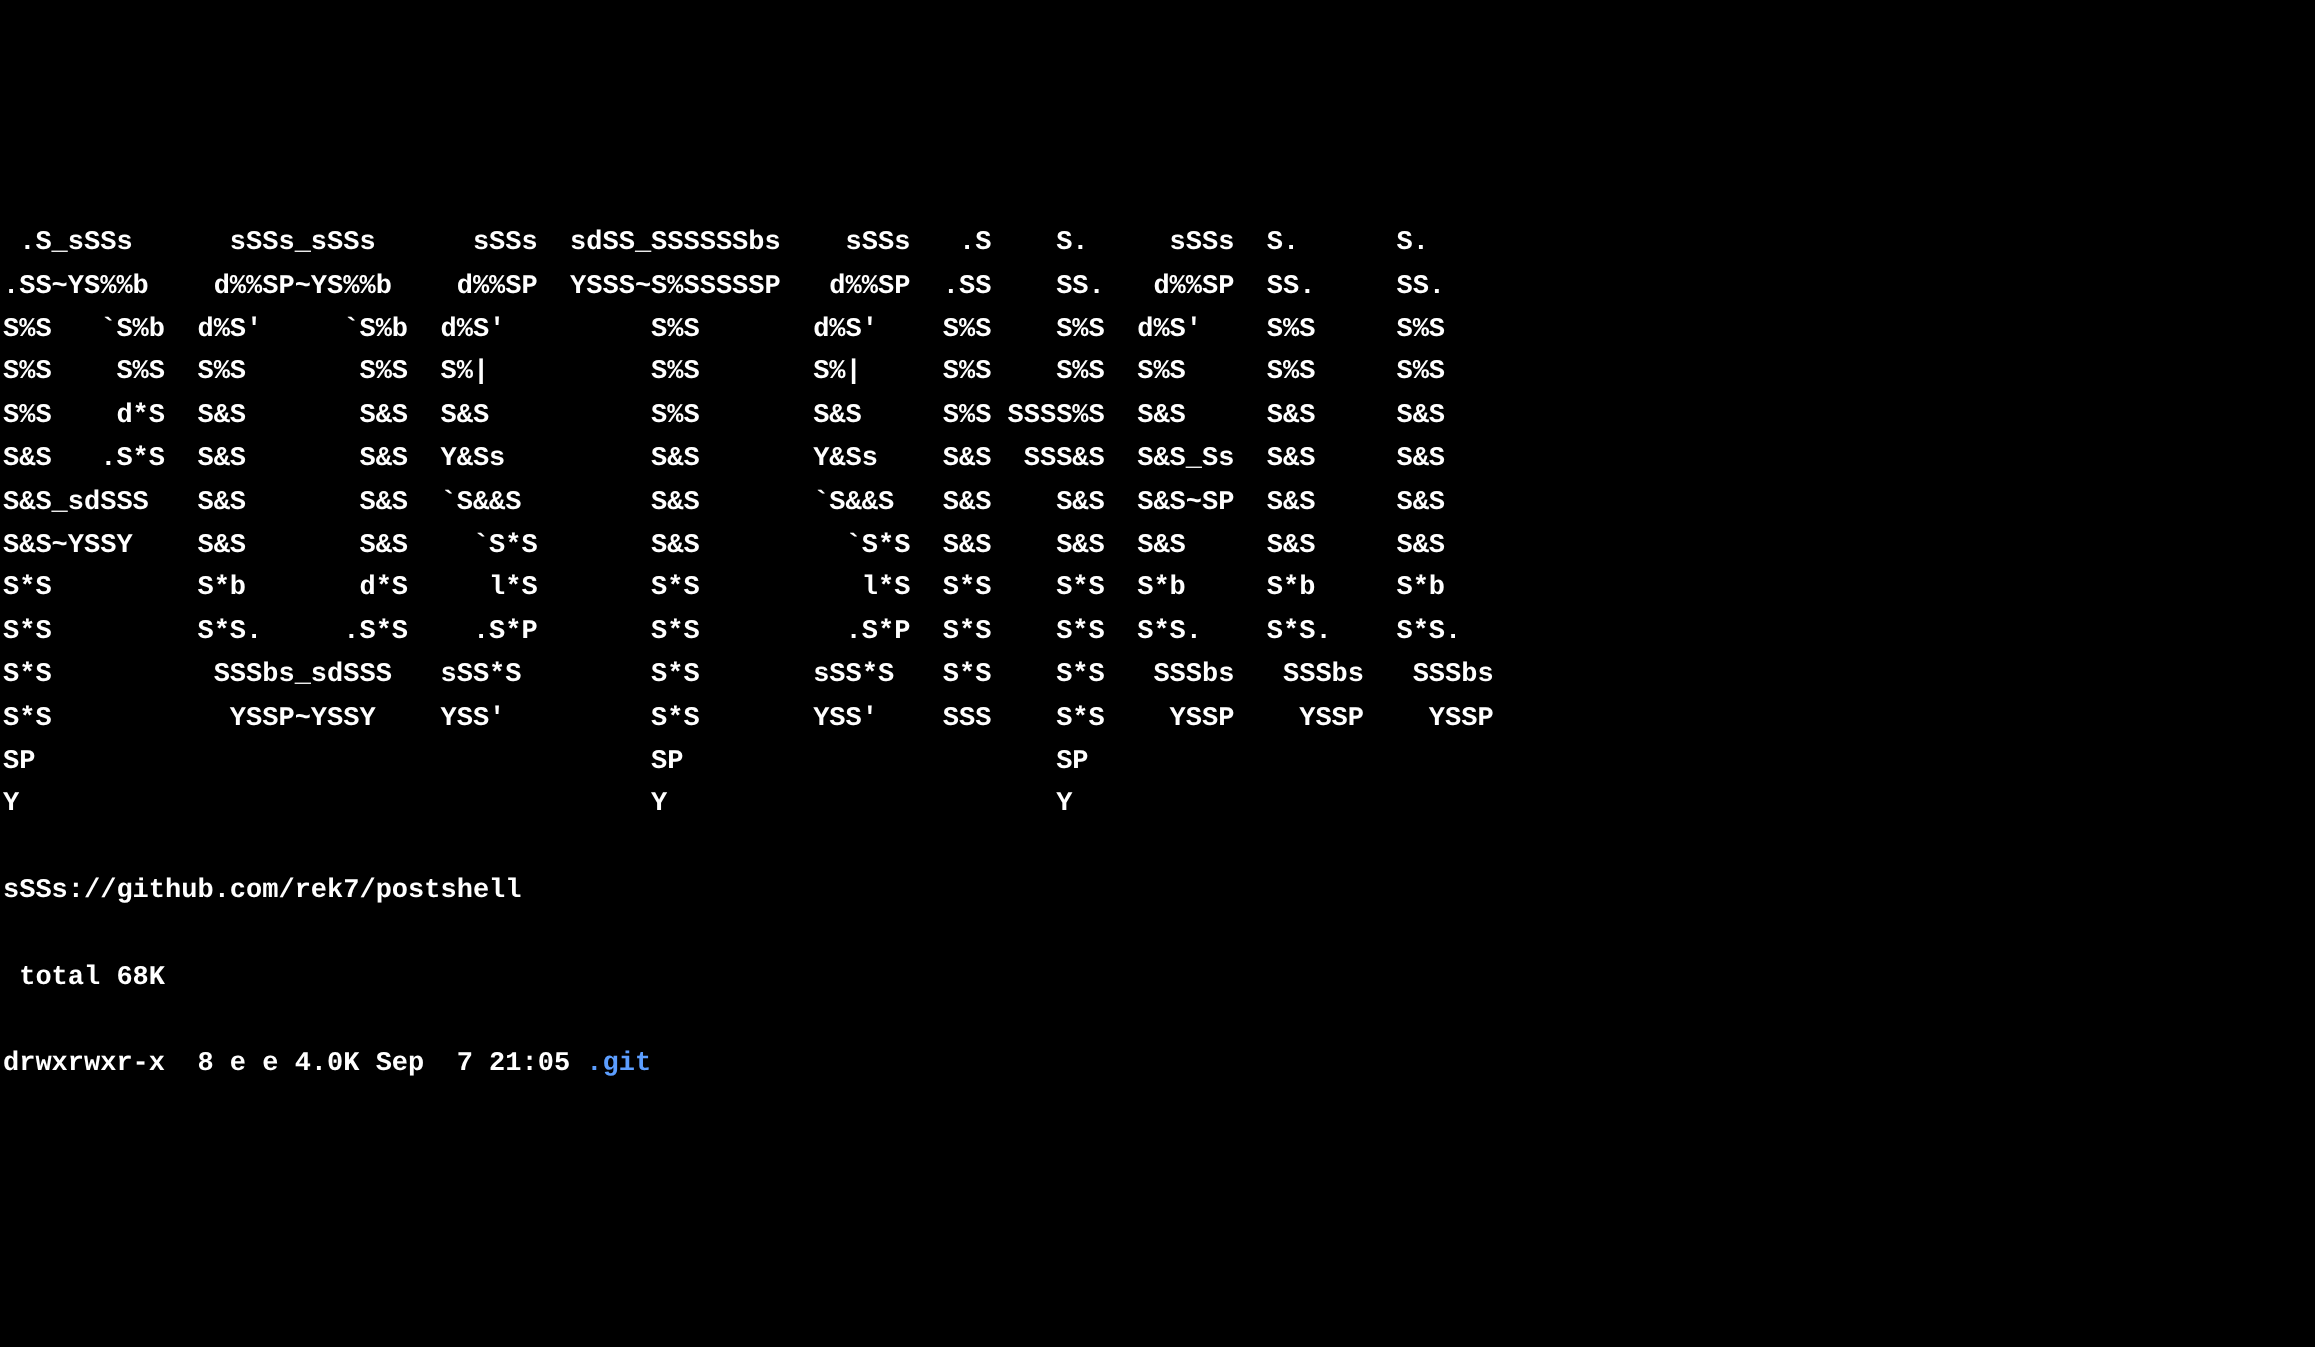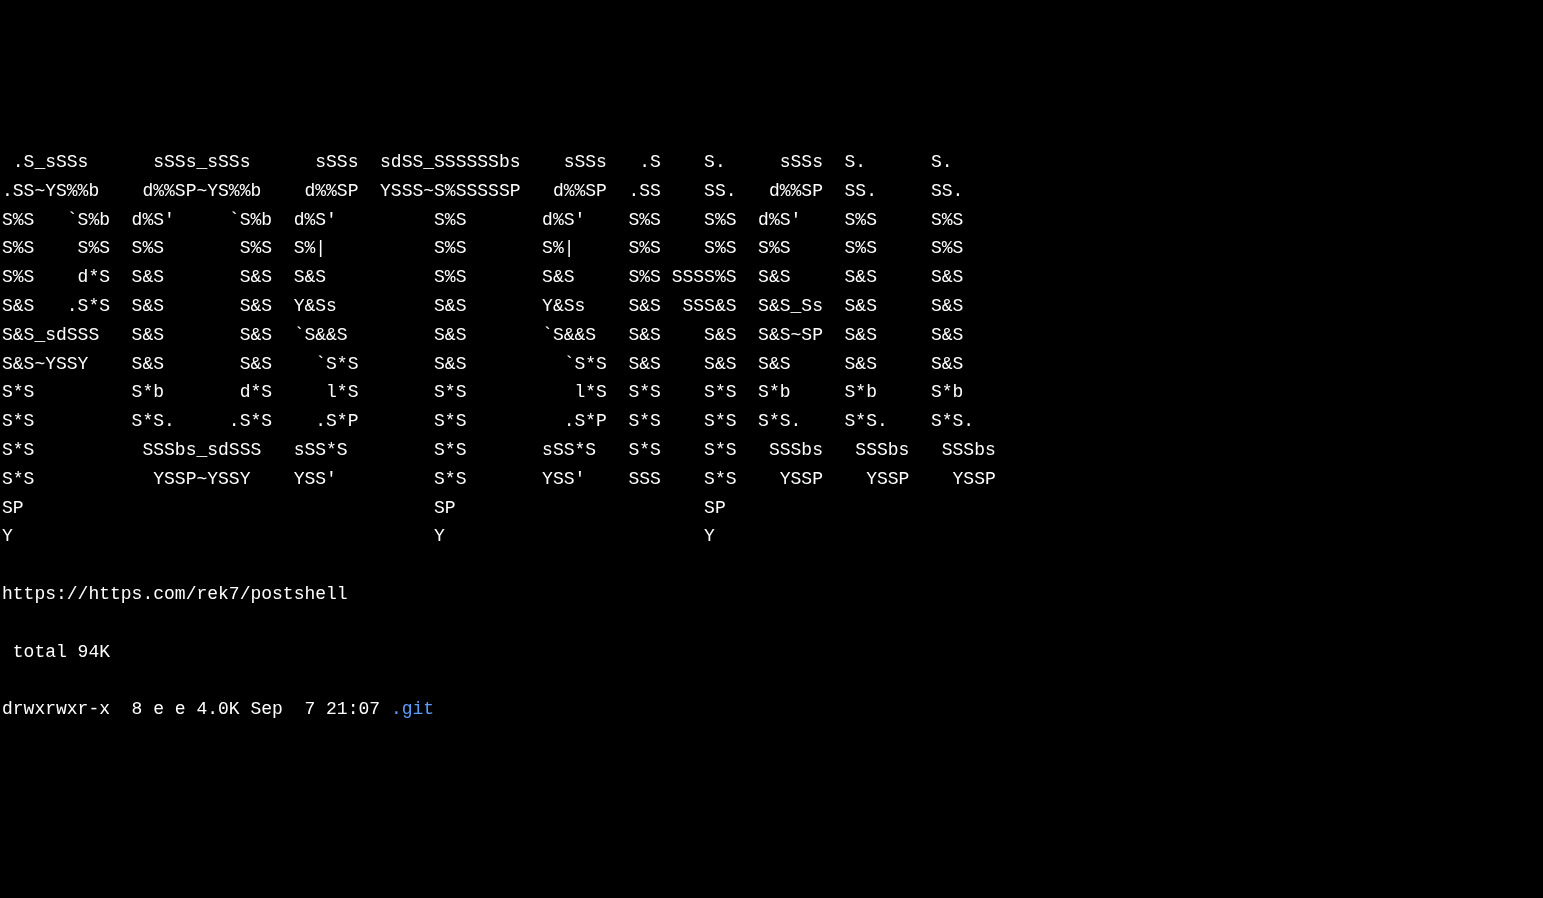--- a/index.html
+++ b/index.html
@@ -18,29 +18,30 @@
       overflow-x: auto;
     }
     .terminal {
       white-space: pre;
     }
     .blue {
       color: #5c9eff;
     }
     .line {
       white-space: pre;
+      font-weight: bold;
     }
   </style>
 </head>
 <body>
 
 
 
 <div class="terminal">
 <div id="ascii-art"><div class="line"> .S_sSSs      sSSs_sSSs      sSSs  sdSS_SSSSSSbs    sSSs   .S    S.     sSSs  S.      S.    </div><div class="line">.SS~YS%%b    d%%SP~YS%%b    d%%SP  YSSS~S%SSSSSP   d%%SP  .SS    SS.   d%%SP  SS.     SS.   </div><div class="line">S%S   `S%b  d%S'     `S%b  d%S'         S%S       d%S'    S%S    S%S  d%S'    S%S     S%S   </div><div class="line">S%S    S%S  S%S       S%S  S%|          S%S       S%|     S%S    S%S  S%S     S%S     S%S   </div><div class="line">S%S    d*S  S&amp;S       S&amp;S  S&amp;S          S%S       S&amp;S     S%S SSSS%S  S&amp;S     S&amp;S     S&amp;S   </div><div class="line">S&amp;S   .S*S  S&amp;S       S&amp;S  Y&amp;Ss         S&amp;S       Y&amp;Ss    S&amp;S  SSS&amp;S  S&amp;S_Ss  S&amp;S     S&amp;S   </div><div class="line">S&amp;S_sdSSS   S&amp;S       S&amp;S  `S&amp;&amp;S        S&amp;S       `S&amp;&amp;S   S&amp;S    S&amp;S  S&amp;S~SP  S&amp;S     S&amp;S   </div><div class="line">S&amp;S~YSSY    S&amp;S       S&amp;S    `S*S       S&amp;S         `S*S  S&amp;S    S&amp;S  S&amp;S     S&amp;S     S&amp;S   </div><div class="line">S*S         S*b       d*S     l*S       S*S          l*S  S*S    S*S  S*b     S*b     S*b   </div><div class="line">S*S         S*S.     .S*S    .S*P       S*S         .S*P  S*S    S*S  S*S.    S*S.    S*S.  </div><div class="line">S*S          SSSbs_sdSSS   sSS*S        S*S       sSS*S   S*S    S*S   SSSbs   SSSbs   SSSbs</div><div class="line">S*S           YSSP~YSSY    YSS'         S*S       YSS'    SSS    S*S    YSSP    YSSP    YSSP</div><div class="line">SP                                      SP                       SP                         </div><div class="line">Y                                       Y                        Y                          </div></div>
-<div class="line">https://https.com/rek7/postshell</div>
-<div class="line"> total 94K</div>
-<div id="file-list"><div class="line"><span>drwxrwxr-x  8 e e 4.0K Sep  7 21:07 </span><span class="blue">.git</span></div><div class="line"></div></div>
+<div class="line">sSSs://github.com/rek7/postshell</div>
+<div class="line"> total 68K</div>
+<div id="file-list"><div class="line"><span>drwxrwxr-x  8 e e 4.0K Sep  7 21:05 </span><span class="blue">.git</span></div><div class="line"></div></div>
 
 </div>
 
 
 
 
 </body></html>

